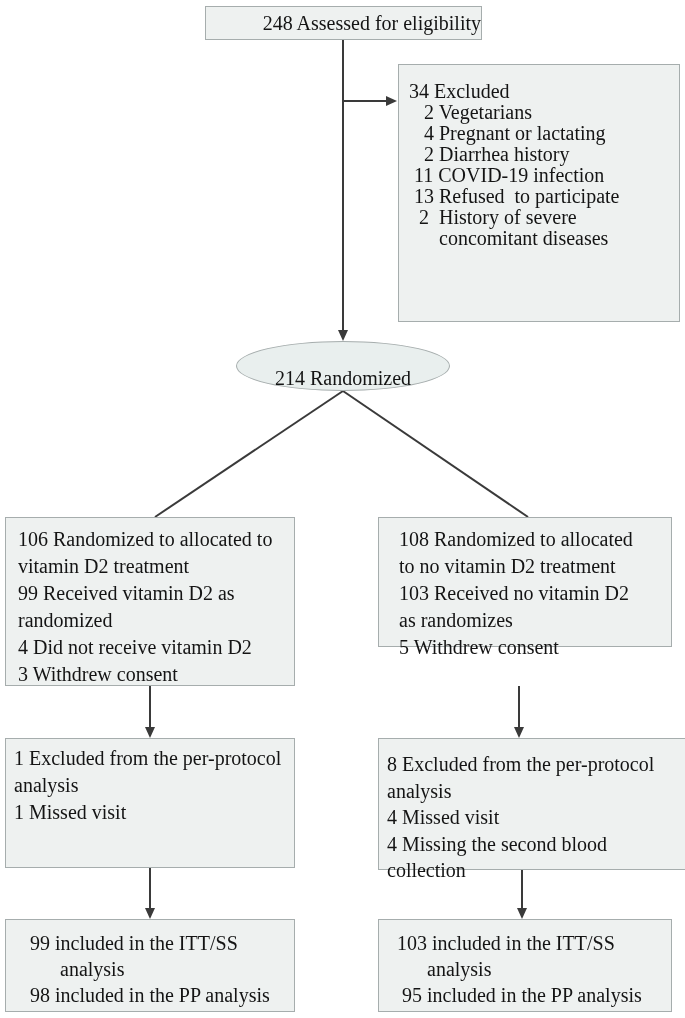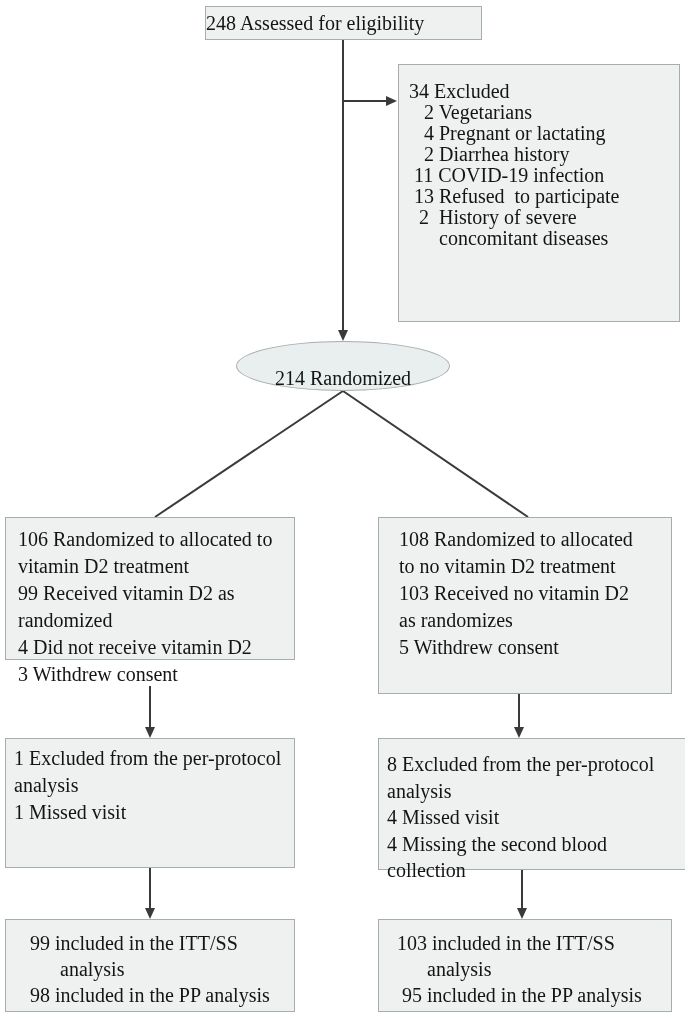--- a/index.html
+++ b/index.html
@@ -35,21 +35,21 @@
     position: absolute;
     box-sizing: border-box;
     background: var(--box-fill, #eef1f0);
     border: 1.5px solid var(--box-border, #a6adad);
     font-size: 20px;
     white-space: pre;
   }
   .flow-box.center-text {
     display: flex;
     align-items: center;
-    justify-content: flex-start;
+    justify-content: flex-end;
     white-space: normal;
   }
   .multi-line {
     line-height: 26px;
   }
   #eligibility-box {
     left: 205px; top: 6px;
     width: 277px; height: 34px;
   }
   #excluded-box {
@@ -66,27 +66,27 @@
     background: var(--ellipse-fill, #e9efee);
     border: 1.5px solid var(--box-border, #a6adad);
     border-radius: 50%;
     display: flex;
     align-items: flex-end;
     justify-content: center;
     font-size: 20px;
   }
   #allocation-left-box {
     left: 5px; top: 517px;
-    width: 290px; height: 143px;
+    width: 290px; height: 169px;
     padding: 8px 4px 4px 12px;
     line-height: 27px;
   }
   #allocation-right-box {
     left: 378px; top: 517px;
-    width: 294px; height: 177px;
+    width: 294px; height: 130px;
     padding: 8px 4px 0 20px;
     line-height: 27px;
   }
   #pp-exclusion-left-box {
     left: 5px; top: 738px;
     width: 290px; height: 130px;
     padding: 6px 12px 0 8px;
     line-height: 27px;
   }
   #pp-exclusion-right-box {

